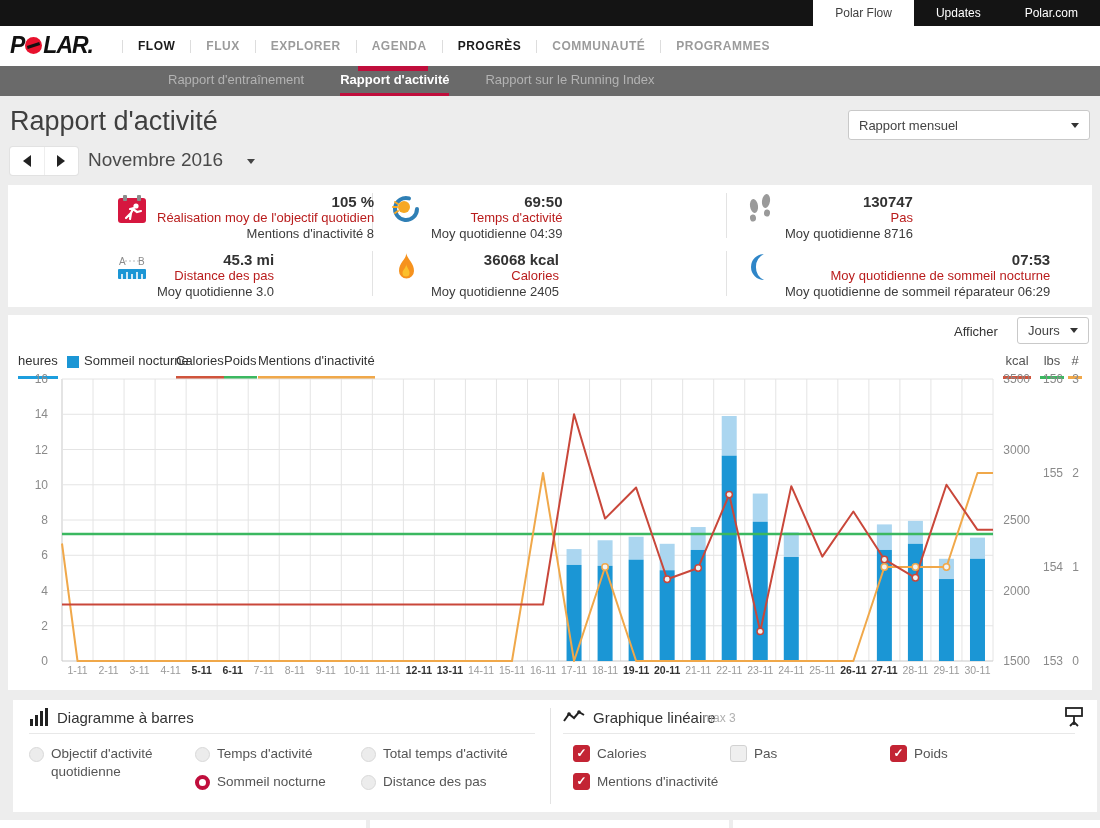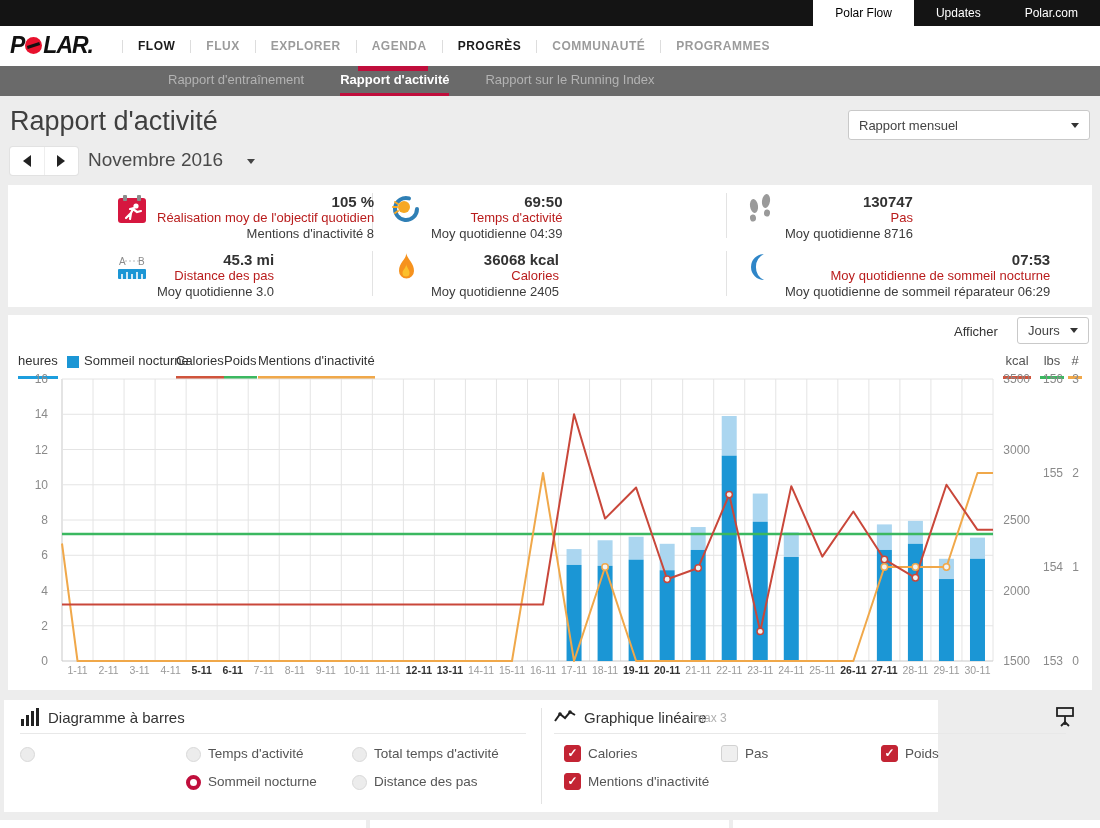--- a/index.html
+++ b/index.html
@@ -1,21 +1,21 @@
 <!DOCTYPE html>
 <html><head>
 <meta charset="utf-8">
 <style>
   html,body{margin:0;padding:0;}
   body{width:1100px;height:828px;background:#ededed;font-family:"Liberation Sans",sans-serif;overflow:hidden;position:relative;}
   .abs{position:absolute;}
   
   .topbar{left:0;top:0;width:1100px;height:26px;background:#141414;display:flex;justify-content:flex-end;}
   .toptab{font-size:12px;color:#fff;line-height:26px;padding:0 22px;cursor:pointer;}
-  .toptab.active{background:#fff;color:#000000;}
+  .toptab.active{background:#fff;color:#404040;}
   
   .navbar{left:0;top:26px;width:1100px;height:40px;background:#fff;}
   .logo{left:10px;top:6px;font-weight:bold;font-style:italic;font-size:23px;letter-spacing:-1px;color:#111;white-space:nowrap;}
   .logo .o-dot{display:inline-block;width:17px;height:17px;border-radius:50%;background:#e8112d;margin:0 1px;position:relative;top:1px;}
   .logo .o-dot:after{content:"";position:absolute;left:2px;top:7px;width:13px;height:3px;background:#111;transform:rotate(-18deg);}
   .navitems{left:122px;top:0;height:40px;display:flex;align-items:center;}
   .navitem{font-size:12px;font-weight:bold;letter-spacing:.5px;color:#9b9b9b;padding:0 15px;cursor:pointer;white-space:nowrap;}
   .navitem.dark{color:#1a1a1a;}
   .navsep{width:1px;height:13px;background:#ddd;}
   .userarea{right:10px;top:0;height:40px;display:flex;align-items:center;gap:8px;}
@@ -52,21 +52,21 @@
   .vdiv{position:absolute;width:1px;background:#e3e3e3;}
   
   .chartcard{left:8px;top:315px;width:1084px;height:375px;}
   .afficher{left:946px;top:9px;font-size:13px;color:#333;}
   .dd-jours{left:1009px;top:2px;width:72px;height:27px;}
   .legend-item{position:absolute;top:38px;font-size:13px;color:#333;white-space:nowrap;}
   .u3{padding-bottom:8px;border-bottom:3px solid;}
   .sq{position:absolute;top:41px;width:12px;height:12px;background:#1b96d5;}
   .runit{position:absolute;top:38px;font-size:13px;color:#555;text-align:center;}
   
-  .controls{left:4px;top:700px;width:934px;height:112px;}
+  .controls{left:13px;top:700px;width:1084px;height:112px;}
   .ctitle{position:absolute;font-size:15px;color:#333;}
   .cmax{position:absolute;font-size:12px;color:#b0b0b0;}
   .hdiv{position:absolute;height:1px;background:#e8e8e8;}
   .panel-div{position:absolute;left:537px;top:8px;width:1px;height:96px;background:#e3e3e3;}
   .radio{position:absolute;width:15px;height:15px;border-radius:50%;background:#ececec;border:1px solid #d9d9d9;box-sizing:border-box;cursor:pointer;}
   .radio.sel{background:#fff;border:4.5px solid #c00e3c;}
   .opt-label{position:absolute;font-size:13.5px;color:#555;line-height:18px;cursor:pointer;}
   .checkbox{position:absolute;width:17px;height:17px;border-radius:3px;background:#efefef;border:1px solid #d2d2d2;box-sizing:border-box;cursor:pointer;color:transparent;font-size:12px;font-weight:bold;text-align:center;line-height:15px;}
   .checkbox.on{background:#c32434;border-color:#c32434;color:#fff;}
   .footstrip{position:absolute;top:820px;height:8px;background:#fff;}
@@ -385,20 +385,21 @@
         <rect x="1" y="12" width="3" height="7" fill="#222"></rect>
         <rect x="6" y="8" width="3" height="11" fill="#222"></rect>
         <rect x="11" y="4" width="3" height="15" fill="#222"></rect>
         <rect x="16" y="1" width="3" height="18" fill="#222"></rect>
       </svg>
   </span>
   <div class="ctitle" style="left:44px;top:9px;">Diagramme à barres</div>
   <div class="hdiv" style="left:16px;top:33px;width:506px;"></div>
 
   <span class="radio" style="left:16px;top:47px;"></span>
+  <div class="opt-label" style="left:38px;top:45px;width:125px;">Objectif d'activité quotidienne</div>
   <span class="radio" style="left:182px;top:47px;"></span>
   <div class="opt-label" style="left:204px;top:45px;">Temps d'activité</div>
   <span class="radio sel" style="left:182px;top:75px;"></span>
   <div class="opt-label" style="left:204px;top:73px;">Sommeil nocturne</div>
   <span class="radio" style="left:348px;top:47px;"></span>
   <div class="opt-label" style="left:370px;top:45px;">Total temps d'activité</div>
   <span class="radio" style="left:348px;top:75px;"></span>
   <div class="opt-label" style="left:370px;top:73px;">Distance des pas</div>
 
   <span class="abs" style="left:550px;top:9px;">

